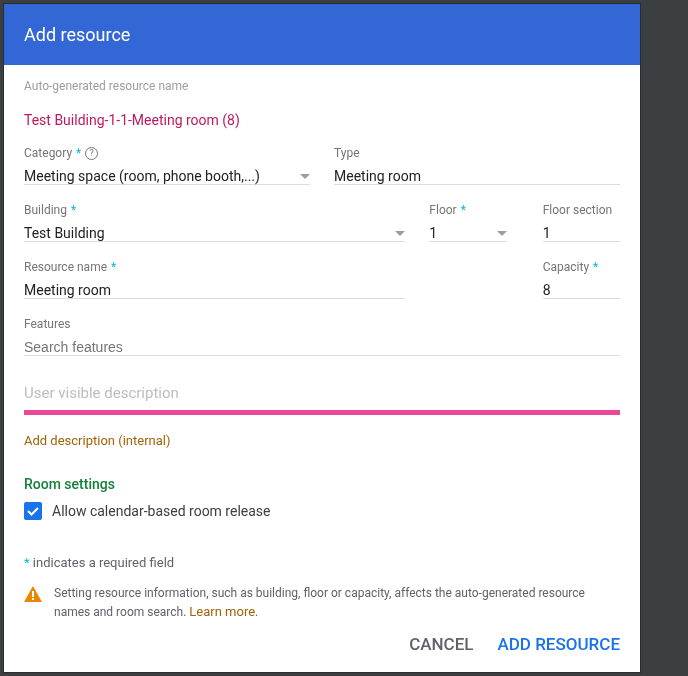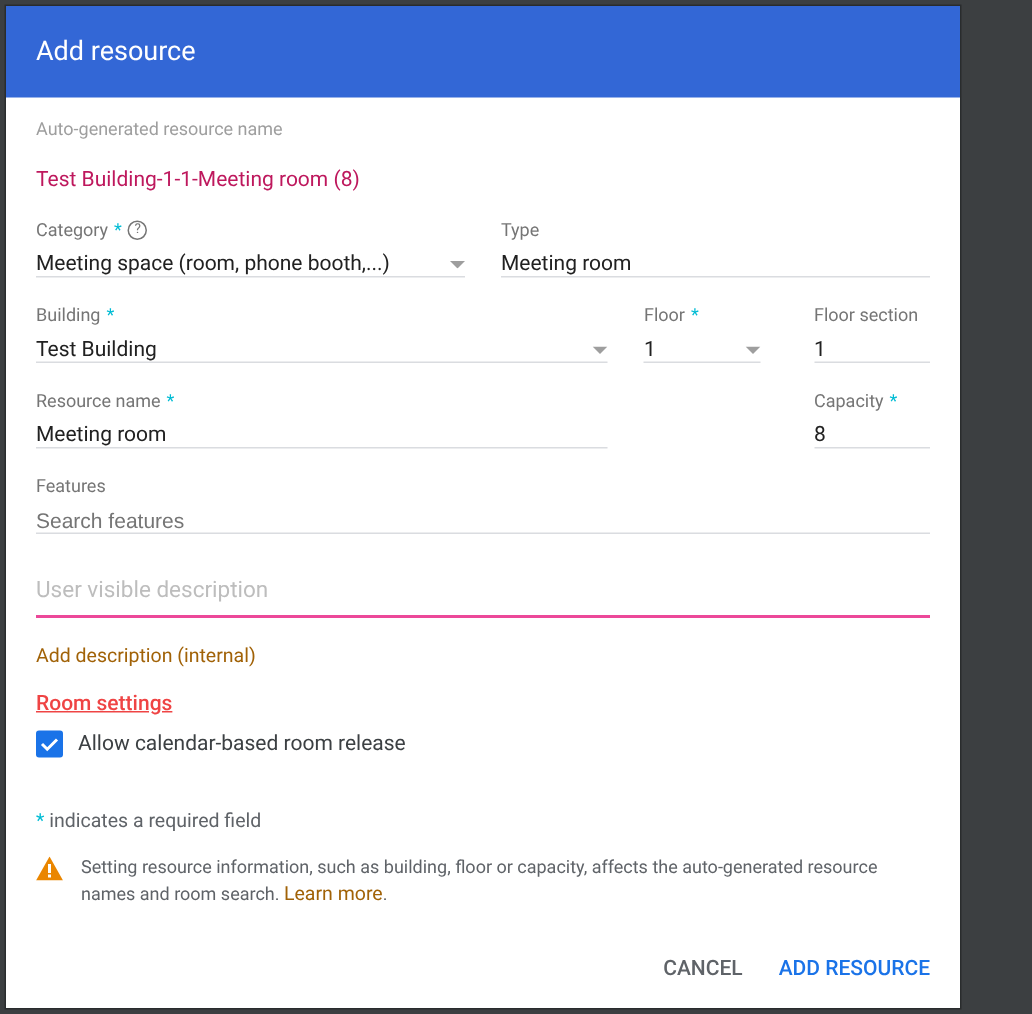--- a/index.html
+++ b/index.html
@@ -26,38 +26,38 @@
   }
   .input-wrap {
     position: relative; border-bottom: 1px solid #dadce0; padding: 4px 0 0 0;
     display: flex; align-items: center;
   }
   .input-value { font-size: 14px; color: #212121; flex: 1; background: none; border: none; outline: none; }
   .chevron {
     color: #9e9e9e; margin-left: 6px;
   }
   .chevron svg { display: block; }
-  .full-underline { border-bottom: 2px solid #ec4899; padding: 6px 0 8px 0; margin-bottom: 18px; }
+  .full-underline { border-bottom: 5px solid #ec4899; padding: 6px 0 8px 0; margin-bottom: 18px; }
   .placeholder-text { font-size: 15px; color: #bdbdbd; }
   .link { color: #a16207; font-size: 13px; cursor: pointer; }
-  .section-title { font-size: 14px; color: #ef4444; font-weight: 500; margin: 16px 0 10px 0; text-decoration: underline; }
+  .section-title { font-size: 14px; color: #15803d; font-weight: 500; margin: 28px 0 10px 0; }
   .checkbox-row { display: flex; align-items: center; gap: 10px; margin-bottom: 35px; }
   .checkbox {
     width: 18px; height: 18px; background: #1a73e8; border-radius: 2px;
     display: flex; align-items: center; justify-content: center;
   }
   .checkbox svg { display: block; }
   .checkbox-label { font-size: 14px; color: #3c4043; }
   .required-note { font-size: 13px; color: #5f6368; margin-bottom: 14px; }
   .required-note .req { color: #00bcd4; }
   .warning-row { display: flex; gap: 12px; align-items: flex-start; font-size: 12px; color: #5f6368; line-height: 1.5; }
   .warn-icon { flex-shrink: 0; margin-top: 2px; }
   .footer {
     padding: 12px 20px 18px 20px; display: flex; justify-content: flex-end; gap: 24px;
-    font-size: 14px; font-weight: 500; letter-spacing: 0.3px;
+    font-size: 17px; font-weight: 500; letter-spacing: 0.3px;
   }
   .btn-cancel { color: #5f6368; cursor: pointer; background: none; border: none; font: inherit; }
   .btn-primary { color: #1a73e8; cursor: pointer; background: none; border: none; font: inherit; font-weight: 500; }
   .grow2 { flex: 2; }
   .floor-group { display: flex; gap: 36px; flex: 1; }
 </style>
 </head>
 <body>
 
 <div class="dialog">

